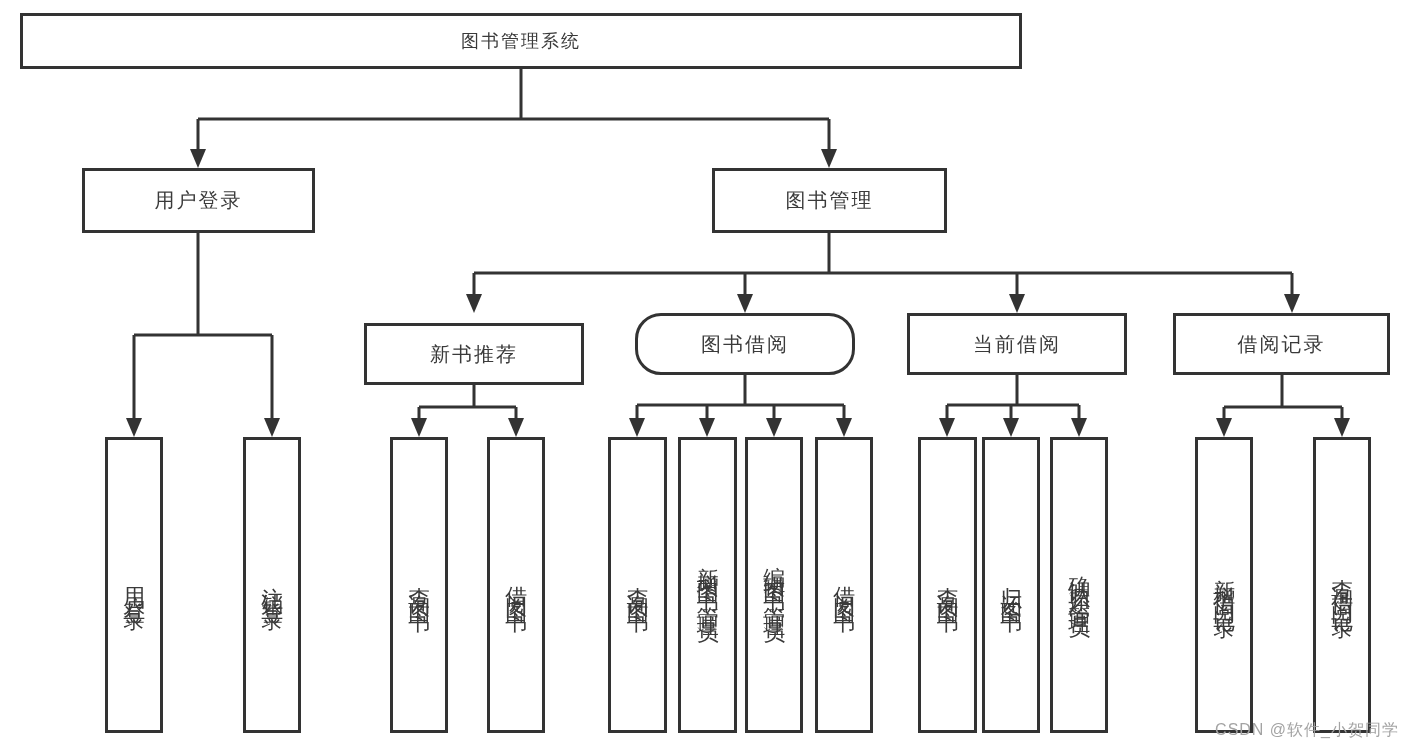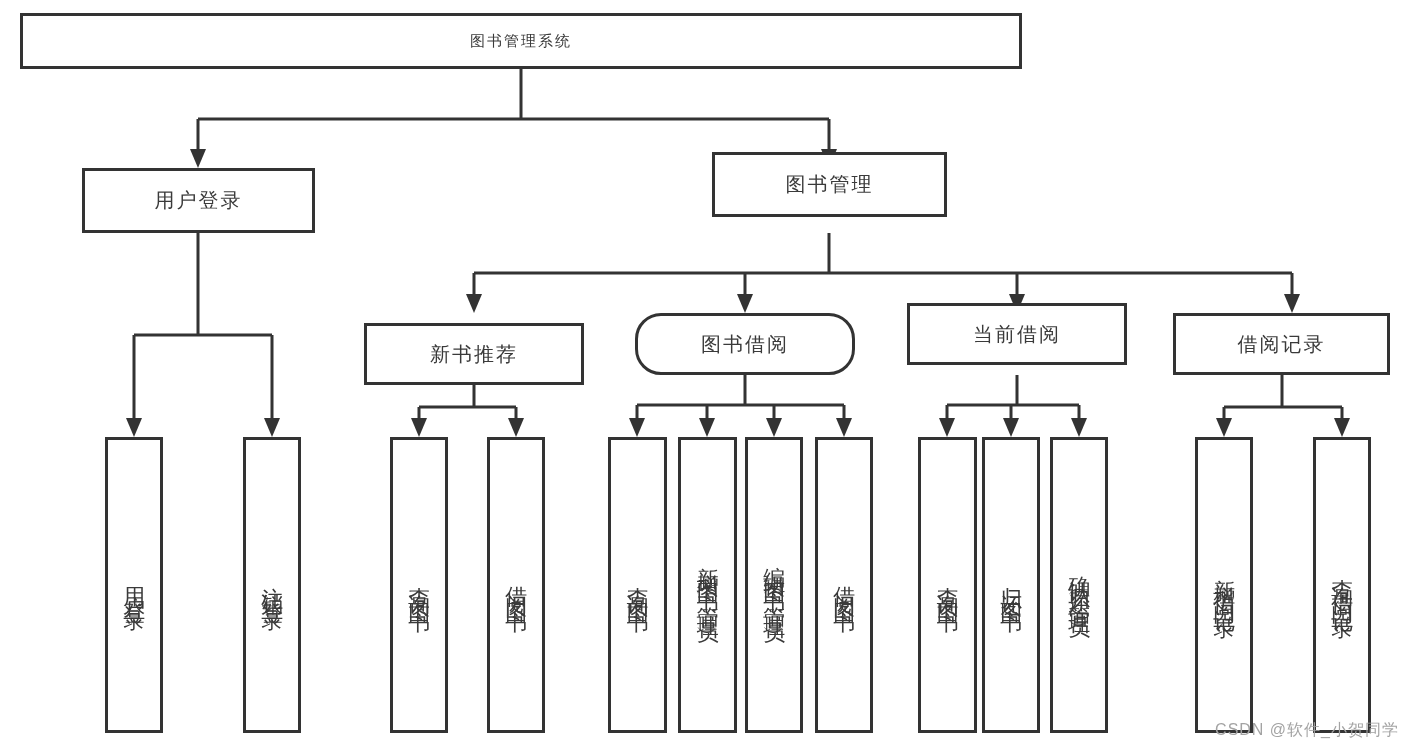--- a/index.html
+++ b/index.html
@@ -31,21 +31,21 @@
     justify-content: center;
     color: #3a3a3a;
     text-align: center;
   }
   .h-label {
     font-size: 20px;
     letter-spacing: 2px;
     white-space: nowrap;
   }
   .root-label {
-    font-size: 15px;
+    font-size: 18px;
     letter-spacing: 2px;
     white-space: nowrap;
   }
   .v-label {
     writing-mode: vertical-rl;
     text-orientation: mixed;
     font-size: 22px;
     letter-spacing: 8px;
     line-height: 1.2;
   }
@@ -119,31 +119,31 @@
     </g>
   </svg>
 
   <div class="box" style="left:20px; top:13px; width:1002px; height:56px;">
     <span class="root-label">图书管理系统</span>
   </div>
 
   <div class="box" style="left:82px; top:168px; width:233px; height:65px;">
     <span class="h-label">用户登录</span>
   </div>
-  <div class="box" style="left:712px; top:152px; width:235px; height:65px;">
+  <div class="box" style="left:712px; top:168px; width:235px; height:65px;">
     <span class="h-label">图书管理</span>
   </div>
 
   <div class="box" style="left:364px; top:323px; width:220px; height:62px;">
     <span class="h-label">新书推荐</span>
   </div>
   <div class="box" style="left:635px; top:313px; width:220px; height:62px;border-radius:26px;">
     <span class="h-label">图书借阅</span>
   </div>
-  <div class="box" style="left:907px; top:303px; width:220px; height:62px;">
+  <div class="box" style="left:907px; top:313px; width:220px; height:62px;">
     <span class="h-label">当前借阅</span>
   </div>
   <div class="box" style="left:1173px; top:313px; width:217px; height:62px;">
     <span class="h-label">借阅记录</span>
   </div>
 
   <div class="box" style="left:105px; top:437px; width:58px; height:296px;">
     <span class="v-label">用户登录</span>
   </div>
   <div class="box" style="left:243px; top:437px; width:58px; height:296px;">

